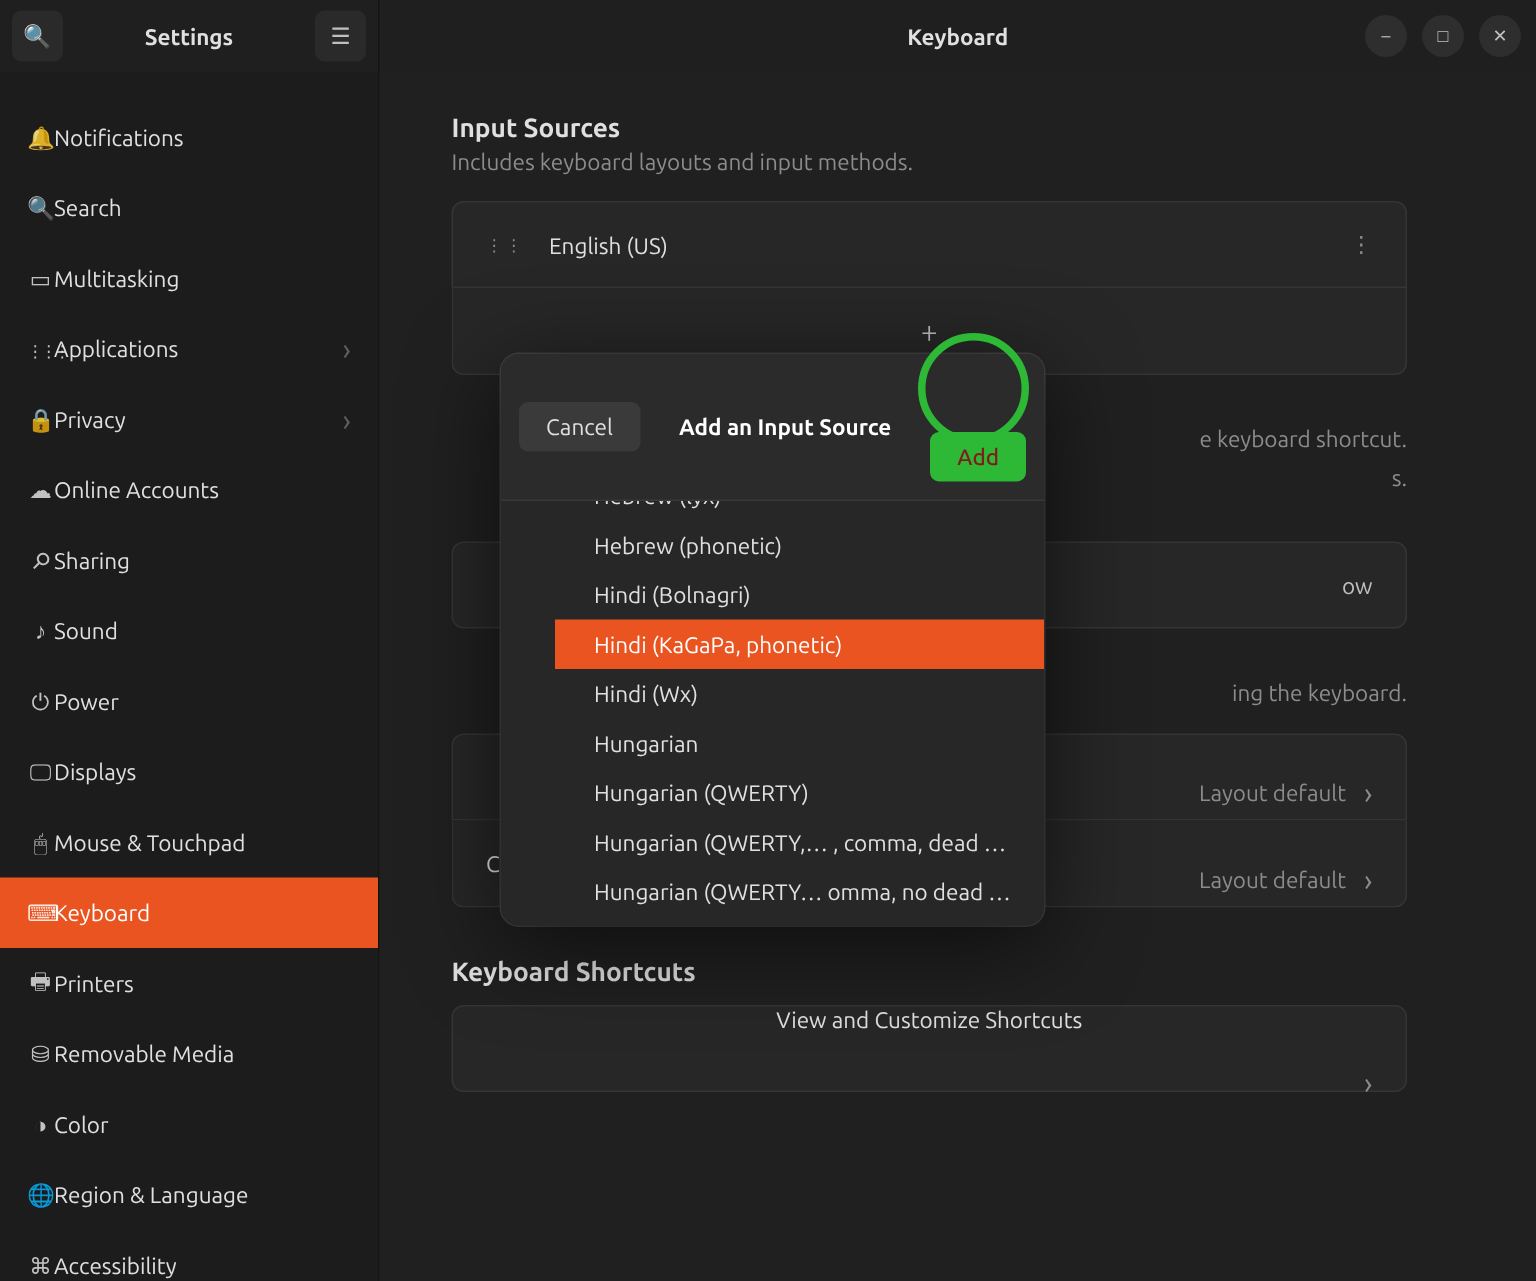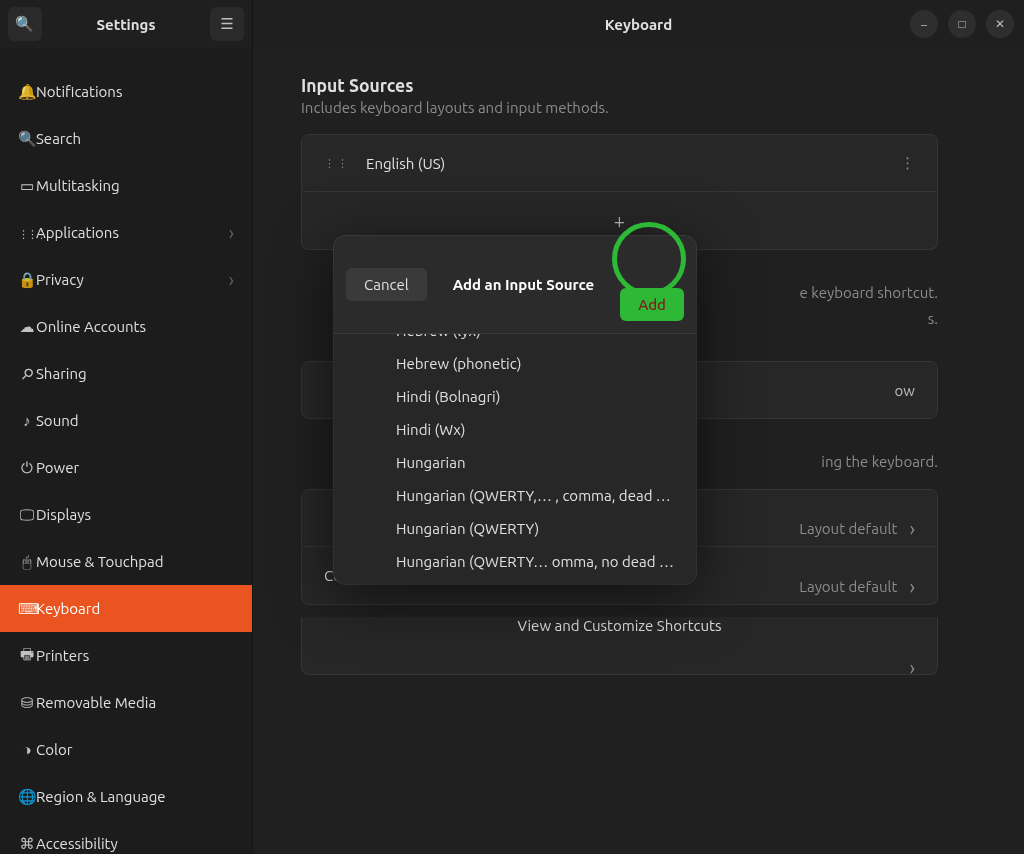--- a/index.html
+++ b/index.html
@@ -348,39 +348,41 @@
       </span>
     </div>
     <div class="panel-row" style="border-radius:0 0 8px 8px;">
       <span class="row-label">Compose Key</span>
       <span class="row-value">
         <span>Layout default</span>
         <span class="chev-r"></span>
       </span>
     </div>
 
+    <h3 class="section-title" style="margin-top:34px;">Keyboard Shortcuts</h3>
     <div class="panel-row" style="margin-top:12px;flex-direction:column;">
       <span class="row-label">View and Customize Shortcuts</span>
       <span class="row-value">
           <span class="chev-r"></span>
         </span>
     </div>
   </div>
 </div>
 
 <div class="dialog">
   <div class="dlg-hdr">
     <div class="dlg-btn dlg-cancel">Cancel</div>
     <div class="dlg-title">Add an Input Source</div>
     <div class="dlg-btn dlg-add">Add</div>
   </div>
   <div class="dlg-list" id="dlg-list">
       <div class="dlg-item cut">Hebrew (lyx)</div>
       <div class="dlg-item">Hebrew (phonetic)</div>
       <div class="dlg-item">Hindi (Bolnagri)</div>
+      <div class="dlg-item selected">Hindi (KaGaPa, phonetic)</div>
       <div class="dlg-item">Hindi (Wx)</div>
       <div class="dlg-item">Hungarian</div>
+      <div class="dlg-item">Hungarian (QWERTY)</div>
       <div class="dlg-item">Hungarian (QWERTY,… , comma, dead keys)</div>
-      <div class="dlg-item">Hungarian (QWERTY)</div>
       <div class="dlg-item">Hungarian (QWERTY… omma, no dead keys)</div>
     </div>
 </div>
 <div class="ring"></div>
 
 </body></html>

